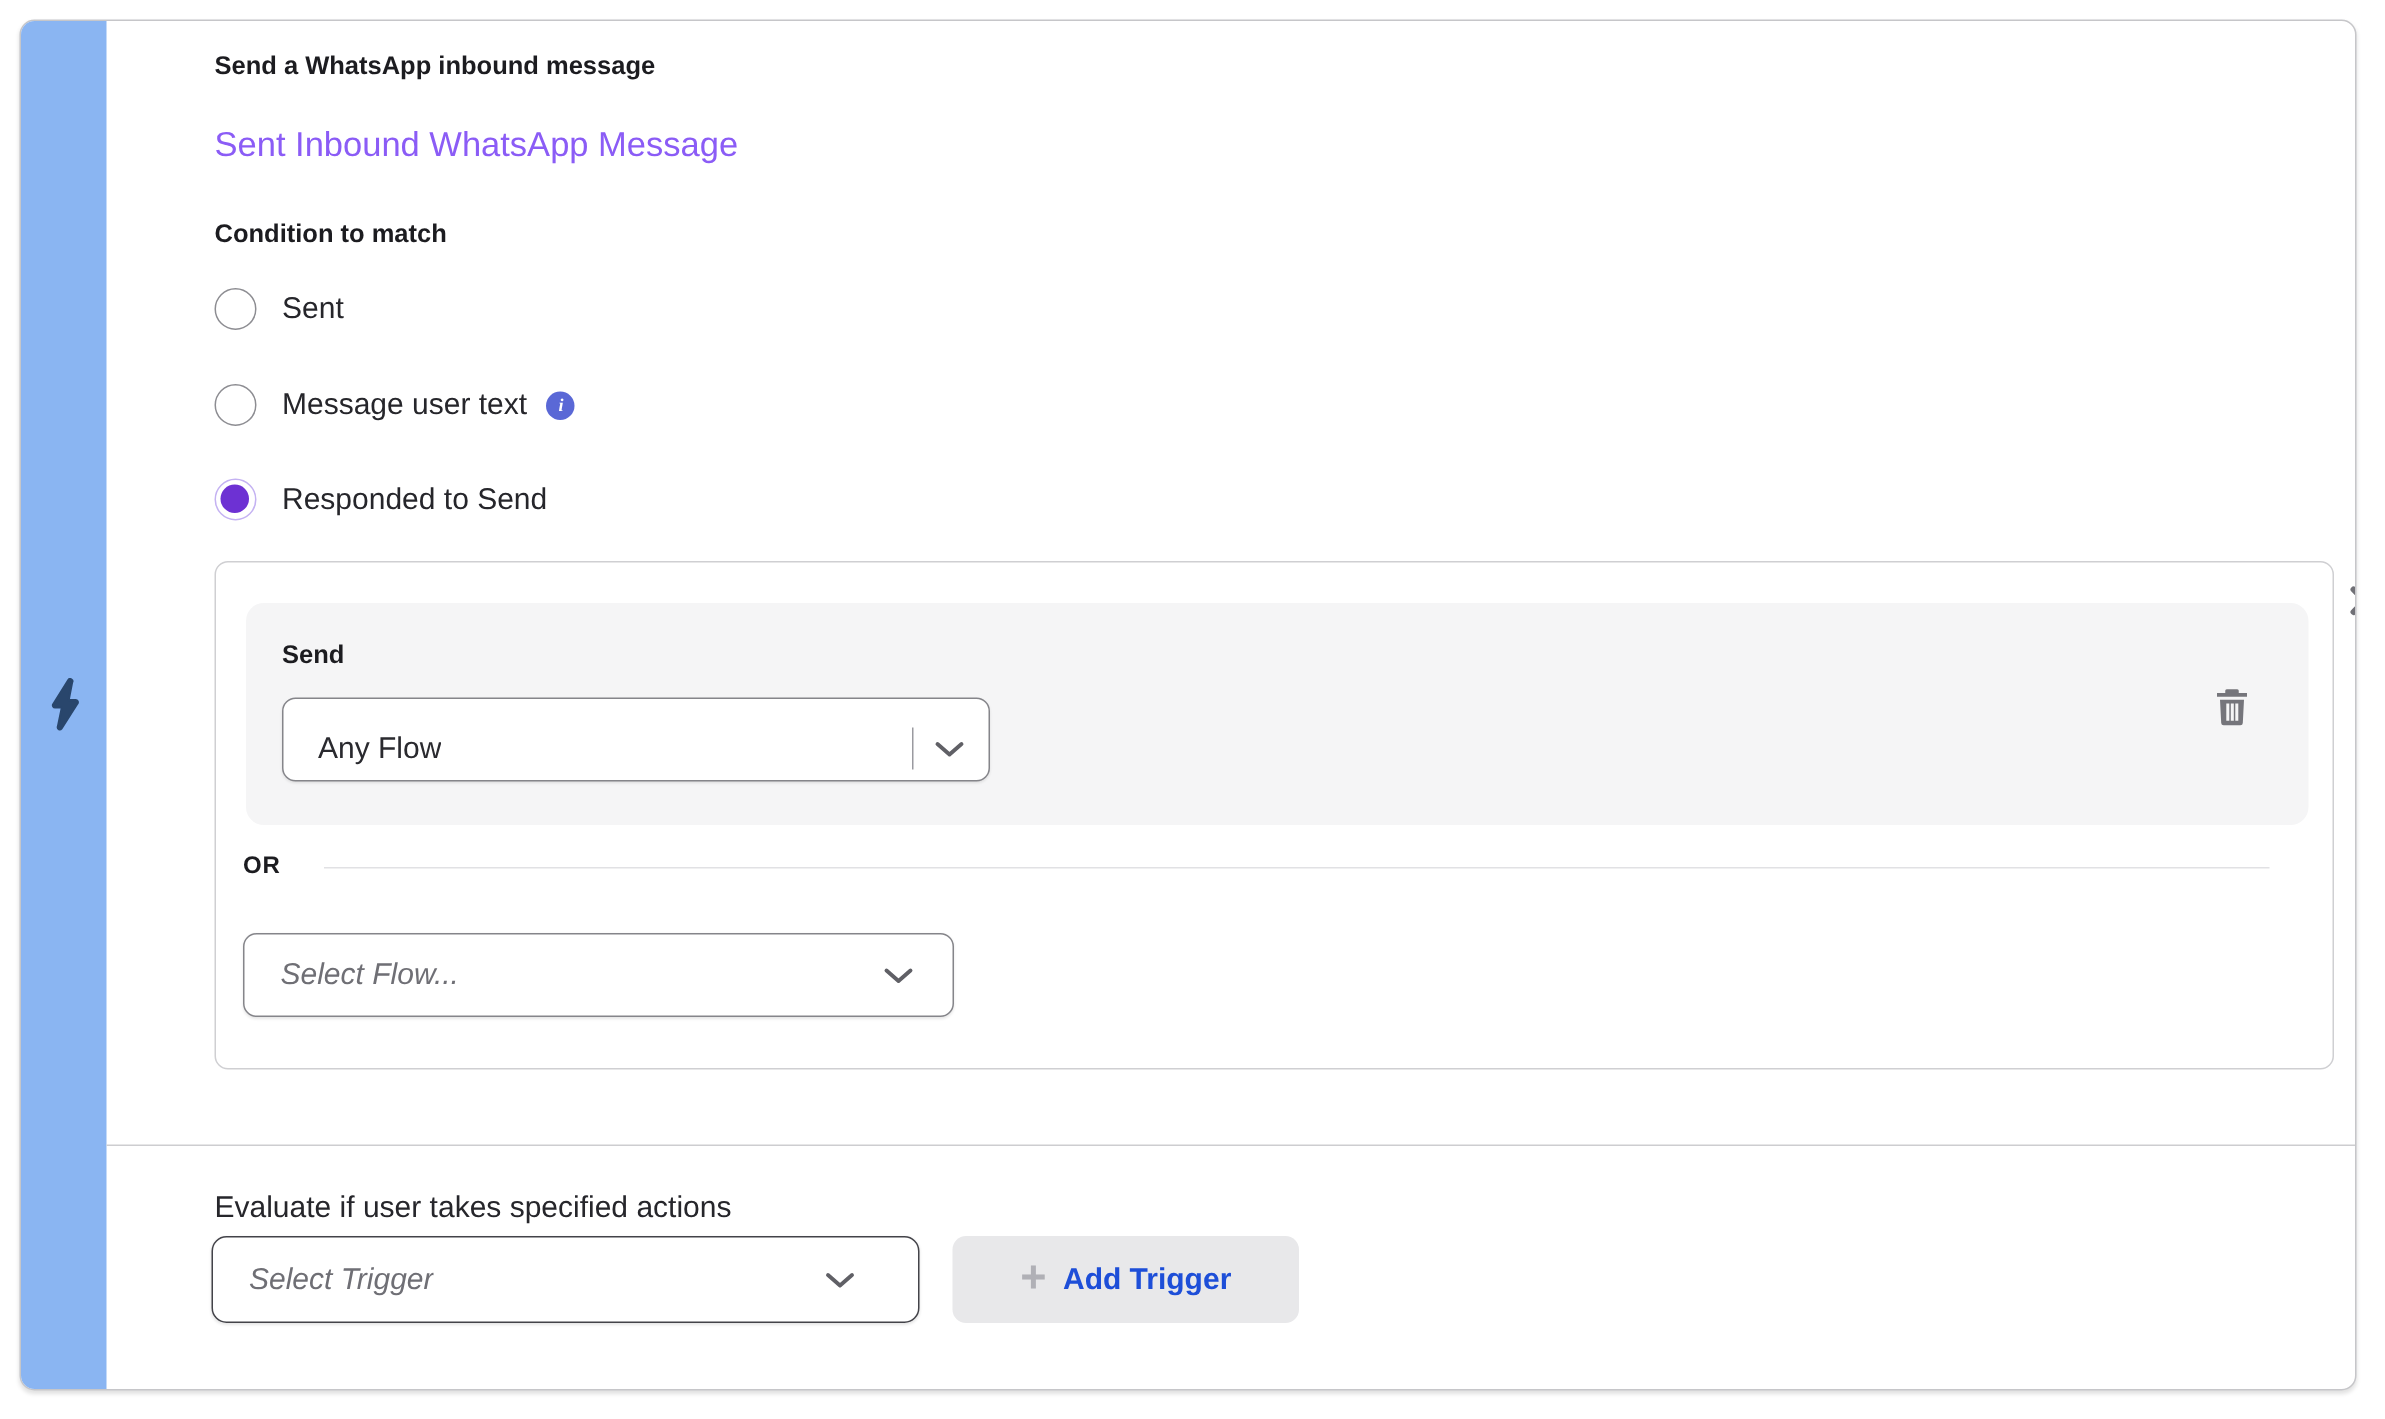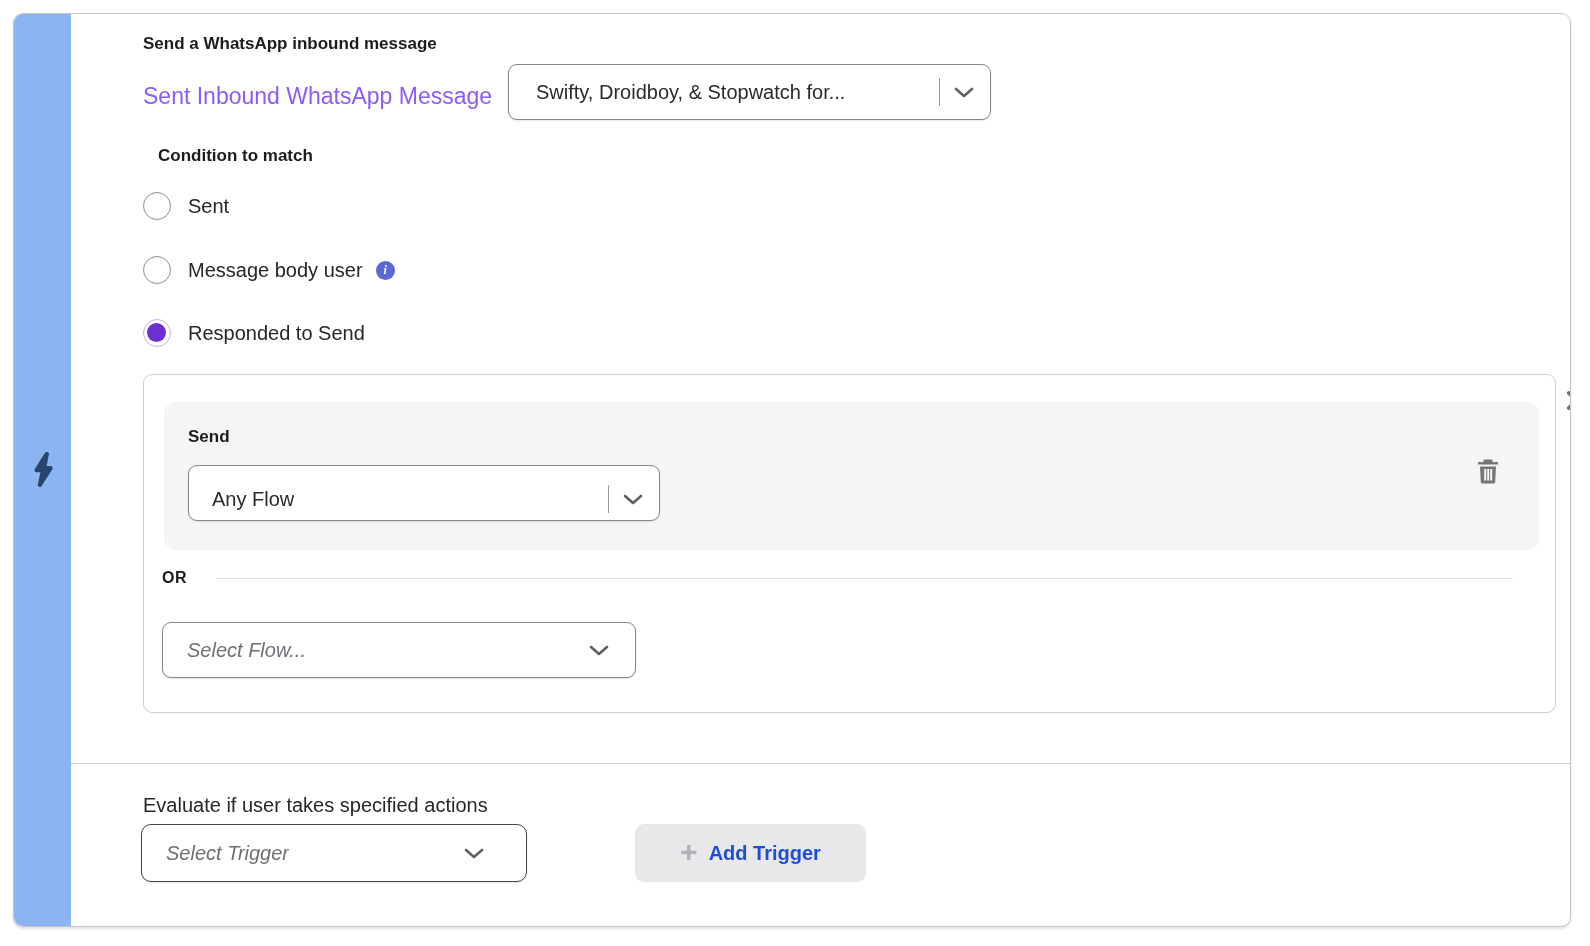--- a/index.html
+++ b/index.html
@@ -21,21 +21,21 @@
   .dd { position:absolute; background:#fff; border:1px solid #85858a; border-radius:9px;
     display:flex; align-items:center; box-shadow:0 1px 2px rgba(0,0,0,.10); cursor:pointer; }
   .dd .dd-text { font-size:20px; color:#2a2a2f; white-space:nowrap; overflow:hidden; }
   .dd .dd-sep { width:1px; height:28px; background:#9a9aa0; margin-left:auto; }
   .dd .dd-chevron { flex:0 0 auto; display:flex; align-items:center; justify-content:center; }
   .dd.placeholder .dd-text { font-style:italic; color:#6f6f75; }
 
   .dd-main { left:437px; top:50px; width:483px; height:56px; padding:0 16px 0 27px; }
   .dd-main .dd-chevron { margin-left:14px; }
 
-  .cond-label { position:absolute; left:72px; top:132px; font-size:17px; font-weight:bold; color:#1c1c20;margin-left:15px; }
+  .cond-label { position:absolute; left:72px; top:132px; font-size:17px; font-weight:bold; color:#1c1c20; }
 
   .radio-row { position:absolute; left:72px; display:flex; align-items:center; cursor:pointer; }
   .radio-circle { width:28px; height:28px; border-radius:50%; border:1.5px solid #8d8d92; background:#fff; flex:0 0 auto; }
   .radio-circle.selected { border:1.5px solid #c4b2f2; position:relative; }
   .radio-circle.selected::after { content:""; position:absolute; left:3px; top:3px; width:19px; height:19px;
     border-radius:50%; background:#6d31d3; }
   .radio-label { margin-left:17px; font-size:20px; color:#26262b; }
   .info-badge { width:19px; height:19px; border-radius:50%; background:#5a68d6; color:#fff;
     display:flex; align-items:center; justify-content:center; margin-left:13px;
     font-size:12px; font-weight:bold; font-family:"Liberation Serif", serif; font-style:italic; }
@@ -57,21 +57,21 @@
   .dd-selectflow { left:18px; top:247px; width:474px; height:56px; padding:0 26px 0 24px; }
   .dd-selectflow .dd-chevron { margin-left:auto; }
 
   .close-btn { position:absolute; left:1492px; top:373px; width:26px; height:26px;
     display:flex; align-items:center; justify-content:center; cursor:pointer; }
 
   .section-divider { position:absolute; left:0; right:0; top:749px; height:1px; background:#cdcdd0; }
 
   .eval-heading { position:absolute; left:72px; top:760px; font-size:20px; color:#26262b;margin-top:20px; }
 
-  .dd-selecttrigger { left:70px; top:810px; width:386px; height:58px; padding:0 42px 0 24px;
+  .dd-selecttrigger { left:70px; top:810px; width:472px; height:58px; padding:0 42px 0 24px;
     border:1px solid #434349; border-radius:10px; }
   .dd-selecttrigger .dd-chevron { margin-left:auto; }
 
   .add-trigger-btn { position:absolute; left:564px; top:810px; width:231px; height:58px;
     background:#e8e8ea; border:none; border-radius:9px; display:flex; align-items:center;
     justify-content:center; gap:11px; cursor:default; }
   .add-trigger-btn .plus { color:#b0b0b6; font-size:30px; font-weight:bold; line-height:1; margin-top:-3px; }
   .add-trigger-btn .atb-label { color:#1d4ed8; font-size:20px; font-weight:bold; }
 </style>
 </head>
@@ -84,40 +84,31 @@
       <path d="M15.5 1.5 L5.5 17.5 a1.4 1.4 0 0 0 1.2 2.1 h4.6 L8.6 32.6 a1.3 1.3 0 0 0 2.3 1.1 L21.6 17.0 a1.4 1.4 0 0 0 -1.1 -2.2 h-4.8 L18.0 3.0 a1.35 1.35 0 0 0 -2.5 -1.5 Z" fill="#29466c" stroke="#29466c" stroke-width="1.5" stroke-linejoin="round"></path>
     </svg>
   </div>
 
   <div class="content">
 
     <div class="section-title">Send a WhatsApp inbound message</div>
 
     <div class="msg-label">Sent Inbound WhatsApp Message</div>
 
-    <div class="dd dd-main">
-      <span class="dd-text">Swifty, Droidboy, &amp; Stopwatch for...</span>
-      <span class="dd-sep"></span>
-      <span class="dd-chevron">
-        <svg width="20" height="11" viewBox="0 0 20 11">
-            <path d="M2 2 L10 9 L18 2" stroke="#606066" stroke-width="2.6" fill="none" stroke-linecap="round" stroke-linejoin="round"></path>
-          </svg>
-      </span>
-    </div>
 
     <div class="cond-label">Condition to match</div>
 
     <div class="radio-row" style="top:178px;">
       <span class="radio-circle"></span>
       <span class="radio-label">Sent</span>
     </div>
 
     <div class="radio-row" style="top:242px;">
       <span class="radio-circle"></span>
-      <span class="radio-label">Message body user</span>
+      <span class="radio-label">Message user text</span>
       <span class="info-badge">i</span>
     </div>
 
     <div class="radio-row" style="top:305px;">
       <span class="radio-circle selected"></span>
       <span class="radio-label">Responded to Send</span>
     </div>
 
     <div class="flow-panel">
       <div class="flow-inner">

